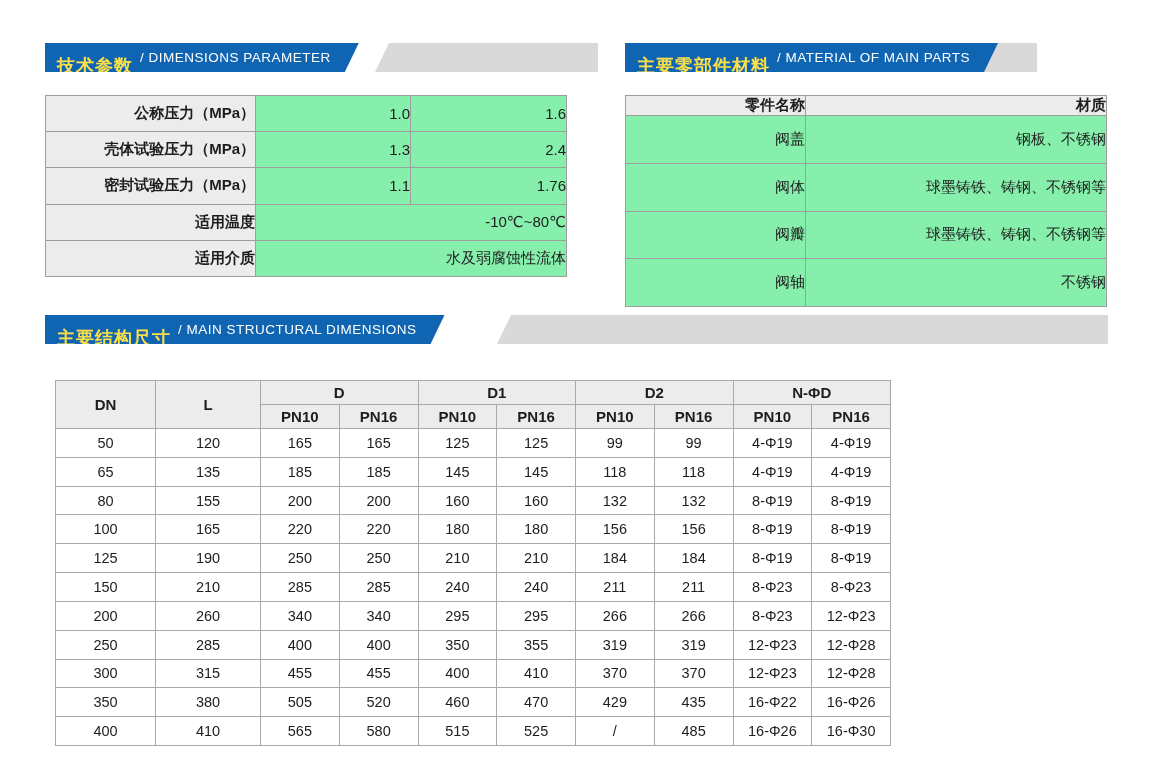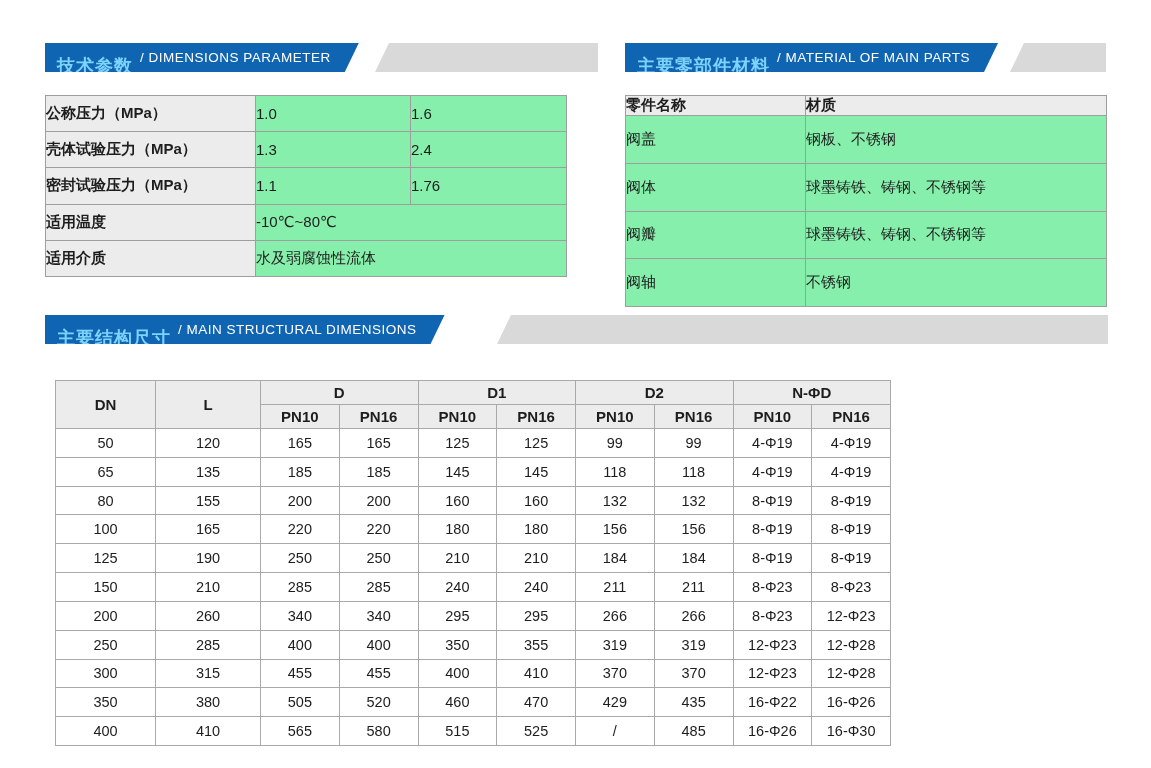--- a/index.html
+++ b/index.html
@@ -25,34 +25,34 @@
   }
   .banner .blue-head {
     position: absolute; top: 0; left: 0; height: 100%;
     background: #1065b2;
     clip-path: polygon(0 0, 100% 0, calc(100% - 14px) 100%, 0 100%);
     display: flex; align-items: center;
     padding: 0 28px 0 12px;
     white-space: nowrap;
   }
   .banner .zh {
-    color: #7dd3fc; font-weight: bold; font-size: 18px;
+    color: #fde047; font-weight: bold; font-size: 18px;
     letter-spacing: 1px;
     margin-top: 16px;
   }
   .banner .en {
     color: #ffffff; font-size: 13.5px; margin-left: 7px;
     letter-spacing: 0.5px;
   }
 
   
   table { border-collapse: collapse; table-layout: fixed; }
   .small-table td, .small-table th {
     border: 1px solid #9e9e9e;
-    text-align: left; vertical-align: middle;
+    text-align: right; vertical-align: middle;
     font-size: 15px;
   }
   .small-table th { background: #ececec; font-weight: bold; }
   .small-table td { background: #86efac; font-weight: normal; }
 
   #technical-table { position: absolute; left: 45px; top: 95px; width: 521px; height: 182px; }
   #materials-table { position: absolute; left: 625px; top: 95px; width: 481px; height: 212px; }
 
   
   #dimensions-table {
@@ -77,21 +77,21 @@
 <div class="page">
 
   <div class="banner" style="left:45px; top:43px; width:553px;">
     <div class="gray-tail" style="width:223px;"></div>
     <div class="blue-head">
       <span class="zh">技术参数</span>
       <span class="en">/ DIMENSIONS PARAMETER</span>
     </div>
   </div>
 
-  <div class="banner" style="left:625px; top:43px; width:481px;">
+  <div class="banner" style="left:625px; top:43px; width:412px;">
     <div class="gray-tail" style="width:96px;"></div>
     <div class="blue-head">
       <span class="zh">主要零部件材料</span>
       <span class="en">/ MATERIAL OF MAIN PARTS</span>
     </div>
   </div>
 
   <div class="banner" style="left:45px; top:315px; width:1063px;">
     <div class="gray-tail" style="width:611px;"></div>
     <div class="blue-head">

